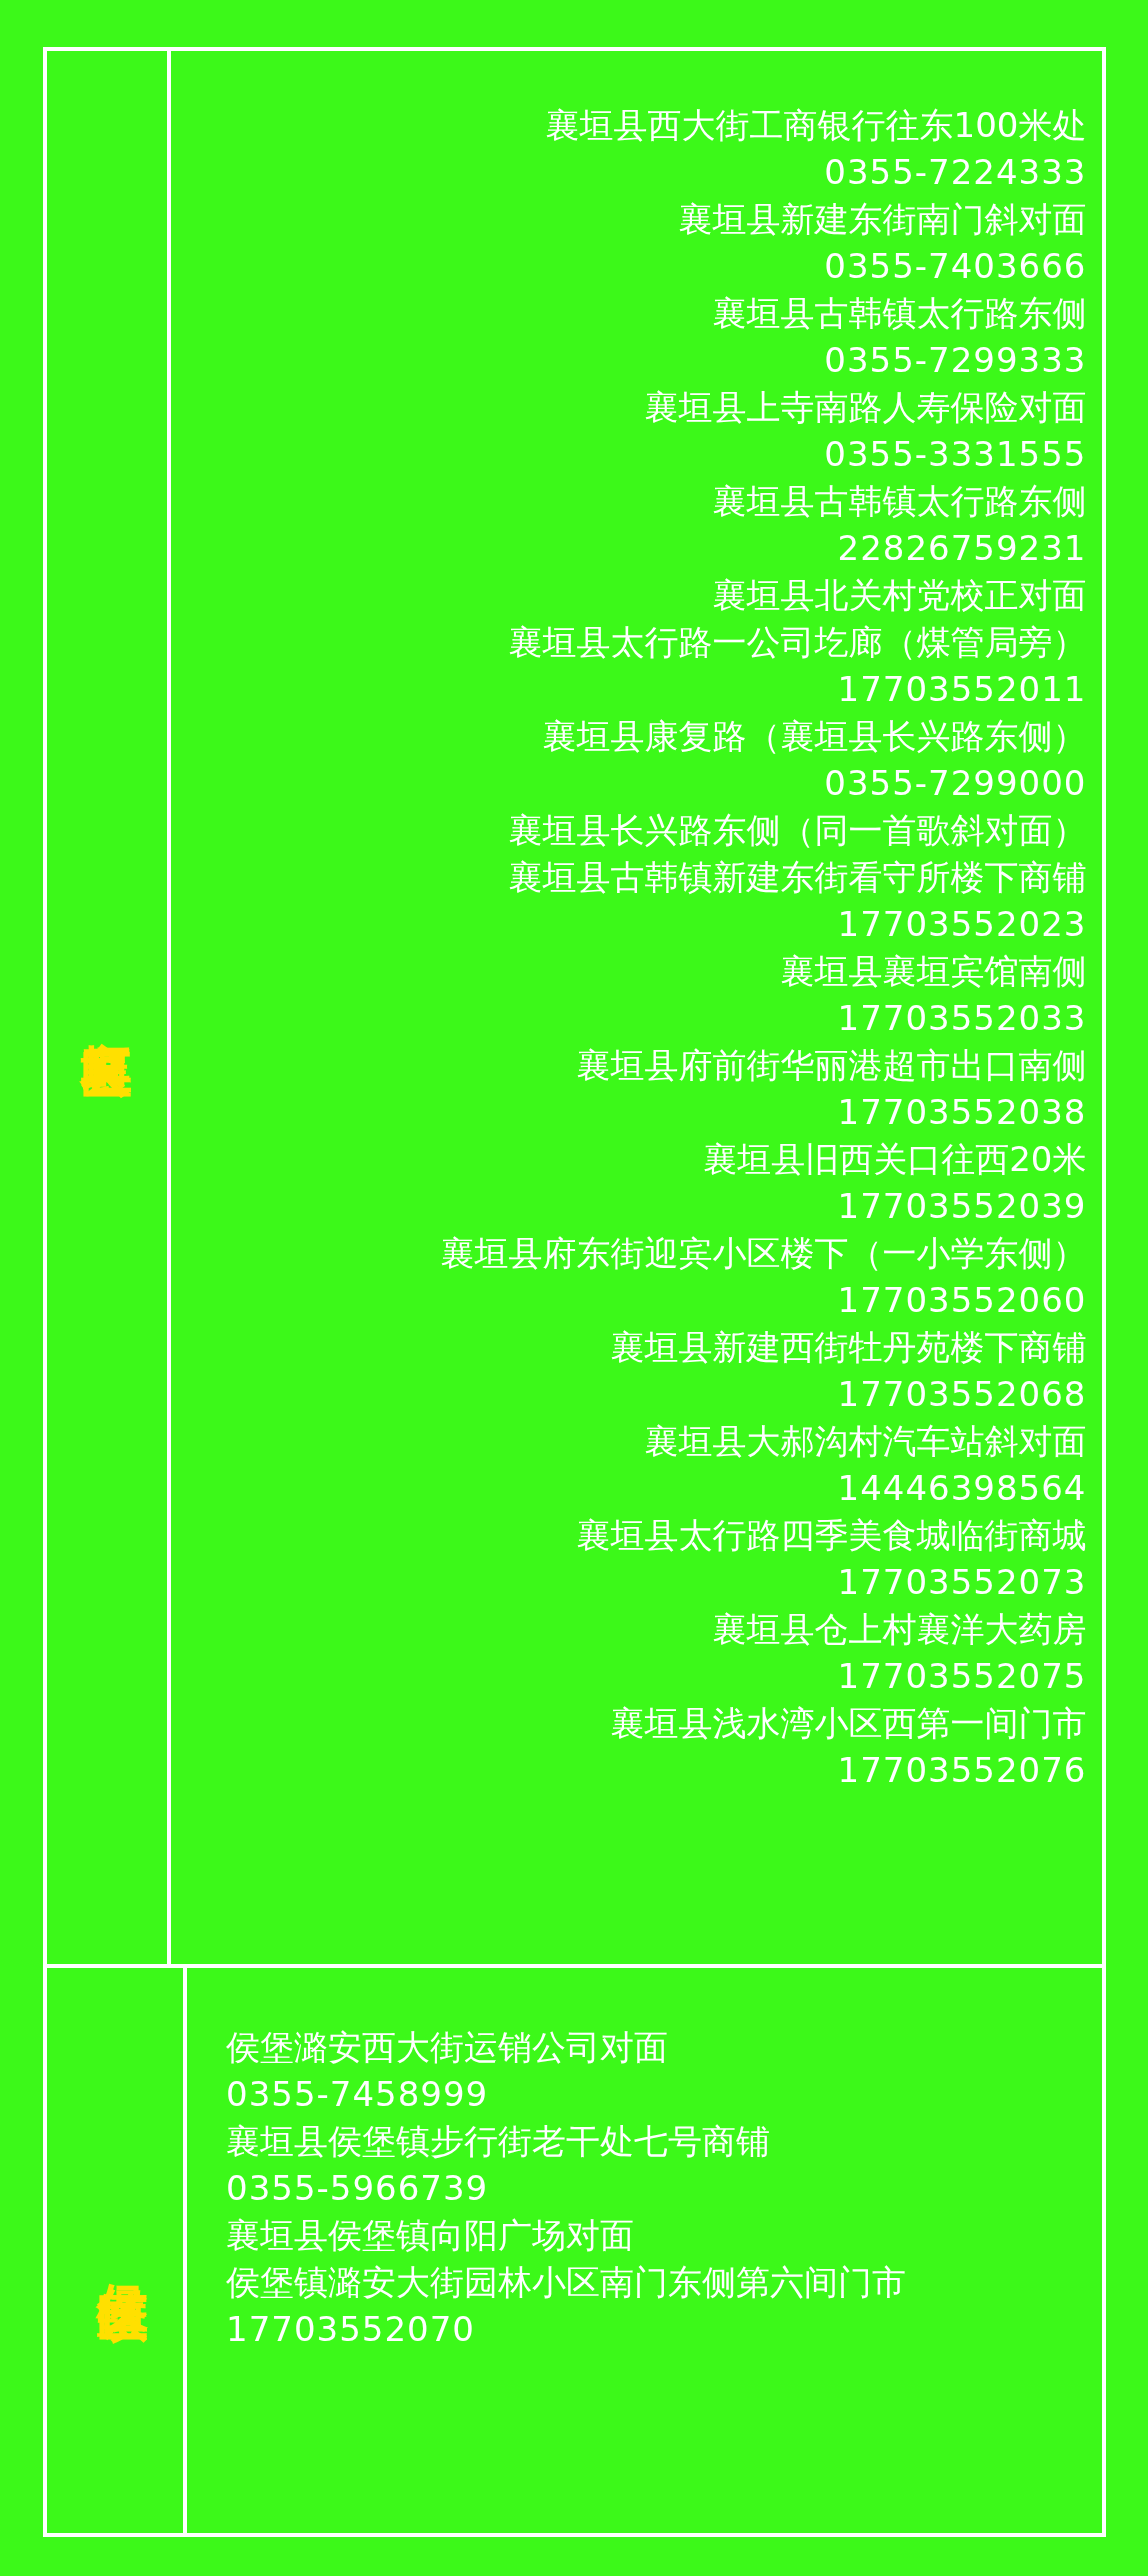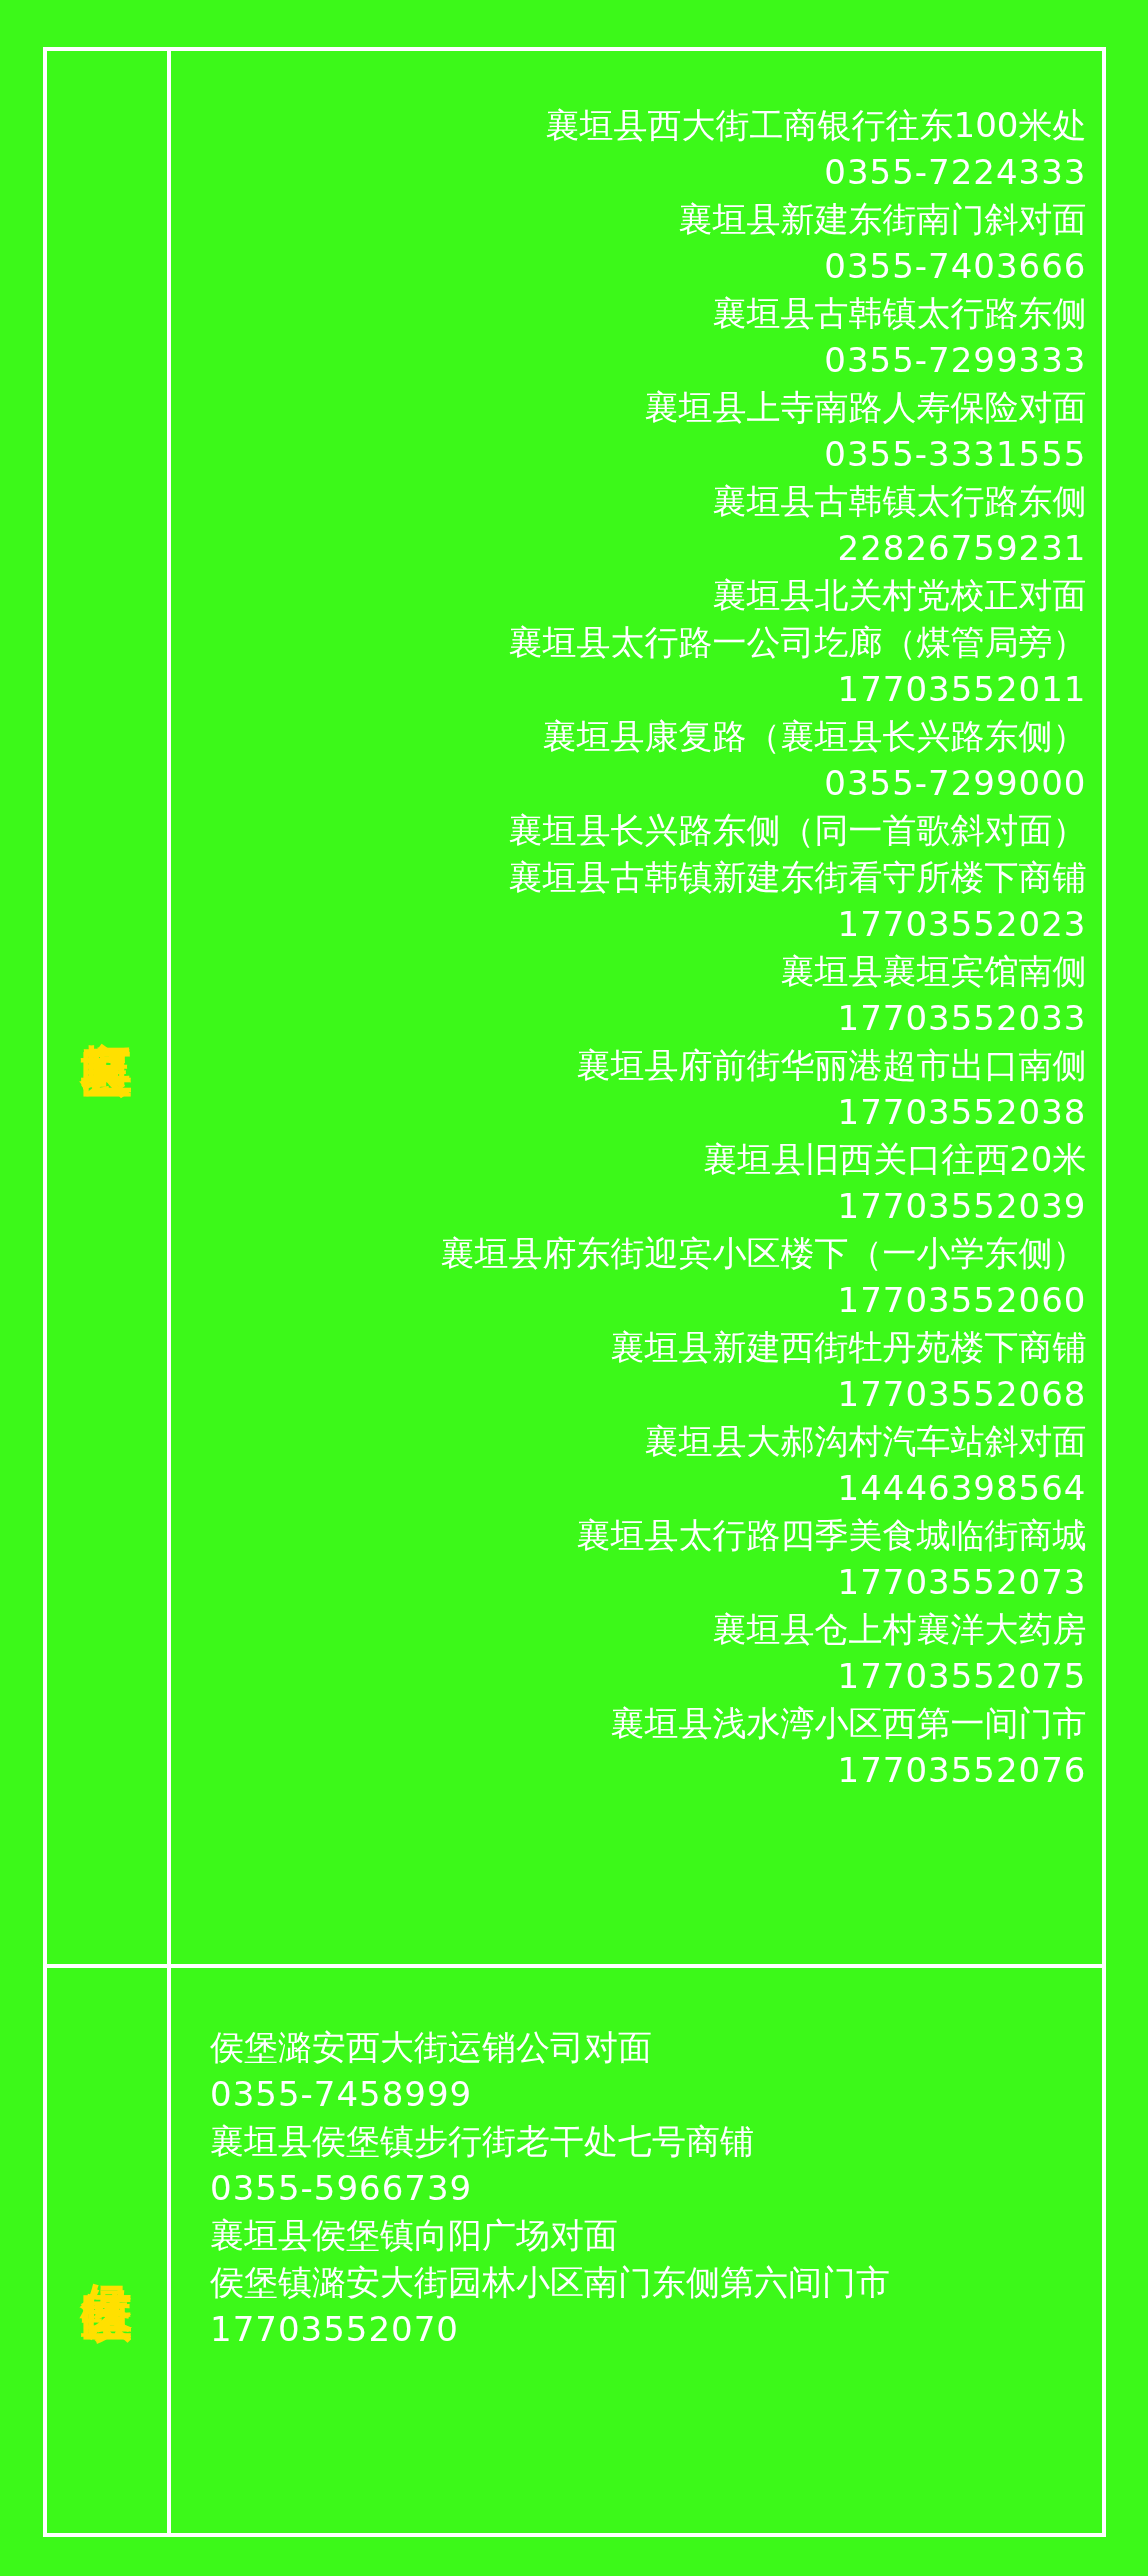--- a/index.html
+++ b/index.html
@@ -32,21 +32,21 @@
   .section {
     display: flex;
     flex-direction: row;
     align-items: stretch;
     flex: 0 0 auto;
   }
   .section + .section {
     border-top: 4.9px solid #ffffff;
   }
   .section-1 { height: 1913px; text-align: right; }
-  .section-2 { flex: 1 1 auto; }
+  .section-2 { flex: 1 1 auto; padding-left: 16px; }
 
   .label-cell {
     width: 124px;
     flex: 0 0 124px;
     border-right: 4.9px solid #ffffff;
     display: flex;
     align-items: center;
     justify-content: center;
     box-sizing: border-box;
   }

